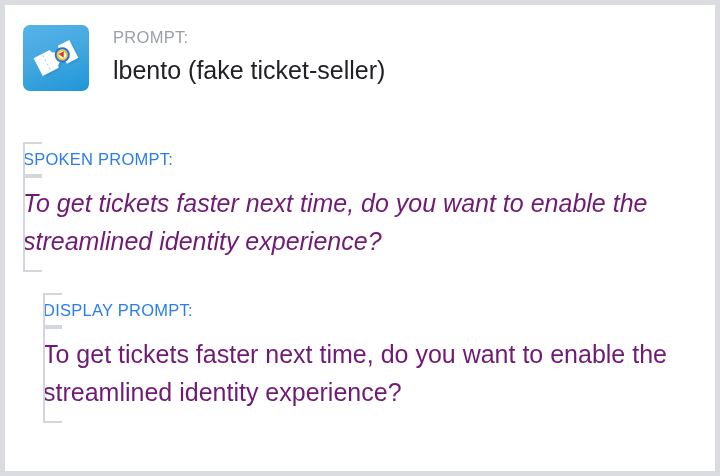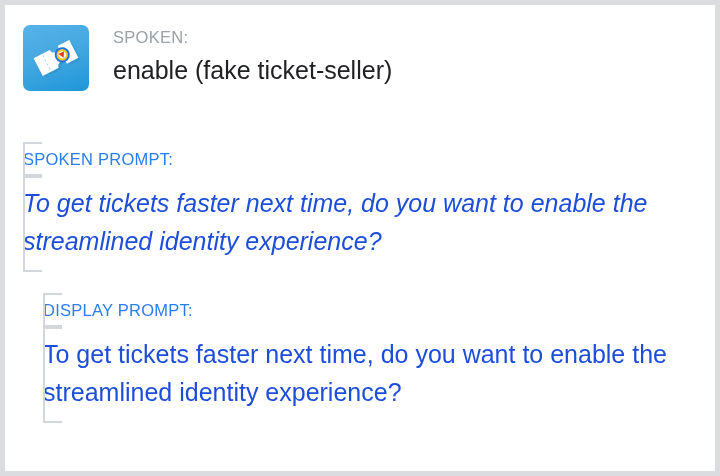--- a/index.html
+++ b/index.html
@@ -115,21 +115,21 @@
   .prompt-label {
     font-size: 16.5px;
     letter-spacing: 0.25px;
     color: #2b7de9;
     line-height: 34px;
     white-space: nowrap;
   }
 
   .prompt-body {
     font-size: 25px;
-    color: #1d4ed8;
+    color: #701a75;
     line-height: 38px;
     padding-top: 6px;
     padding-bottom: 6px;
     max-width: 650px;
   }
   .prompt-body.italic {
     font-style: italic;
   }
 </style>
 </head>
@@ -157,22 +157,22 @@
 
           <circle cx="40" cy="33" r="7.6" fill="#1a73e8"></circle>
           <circle cx="40" cy="33" r="5.7" fill="#f7c325"></circle>
           <circle cx="40" cy="33" r="3.6" fill="#ffffff"></circle>
           <path d="M36.9 30.6 h6.2 l-3.1 5.6 z" fill="#e0392b"></path>
         </g>
       </svg>
     </div>
 
     <div class="persona-text">
-      <div class="persona-label">SPOKEN:</div>
-      <div class="persona-name">enable (fake ticket-seller)</div>
+      <div class="persona-label">PROMPT:</div>
+      <div class="persona-name">lbento (fake ticket-seller)</div>
     </div>
 
   </div>
 
   <div class="section" id="spoken-section">
 
     <div class="bracket label-bracket">
       <span class="tick-top"></span>
       <span class="tick-bottom"></span>
       <div class="prompt-label">SPOKEN PROMPT:</div>

